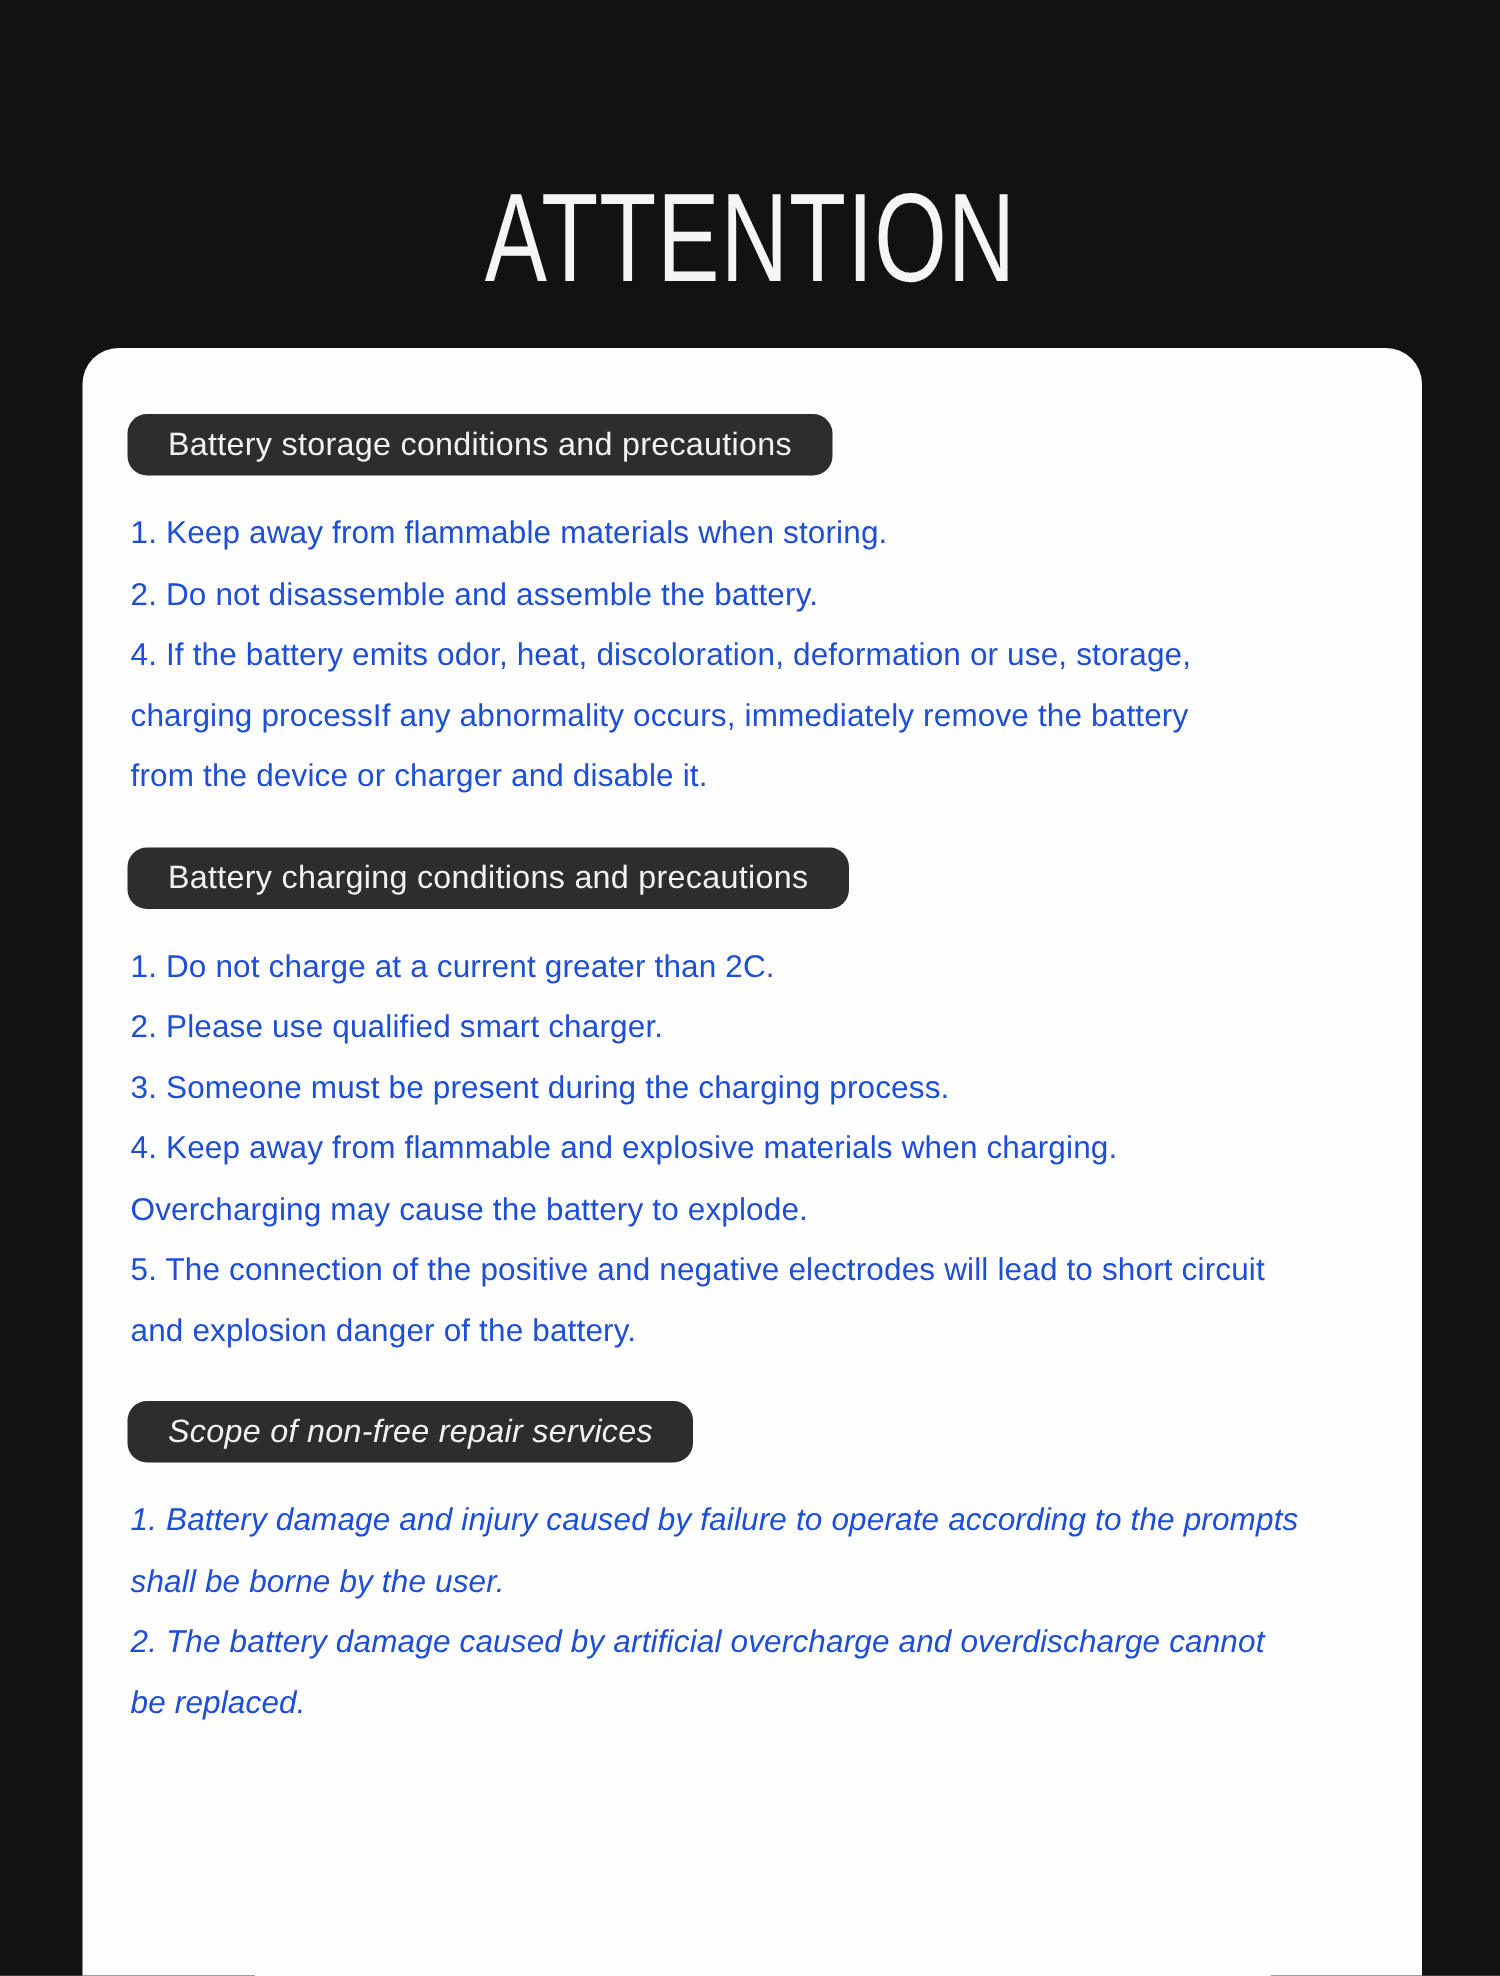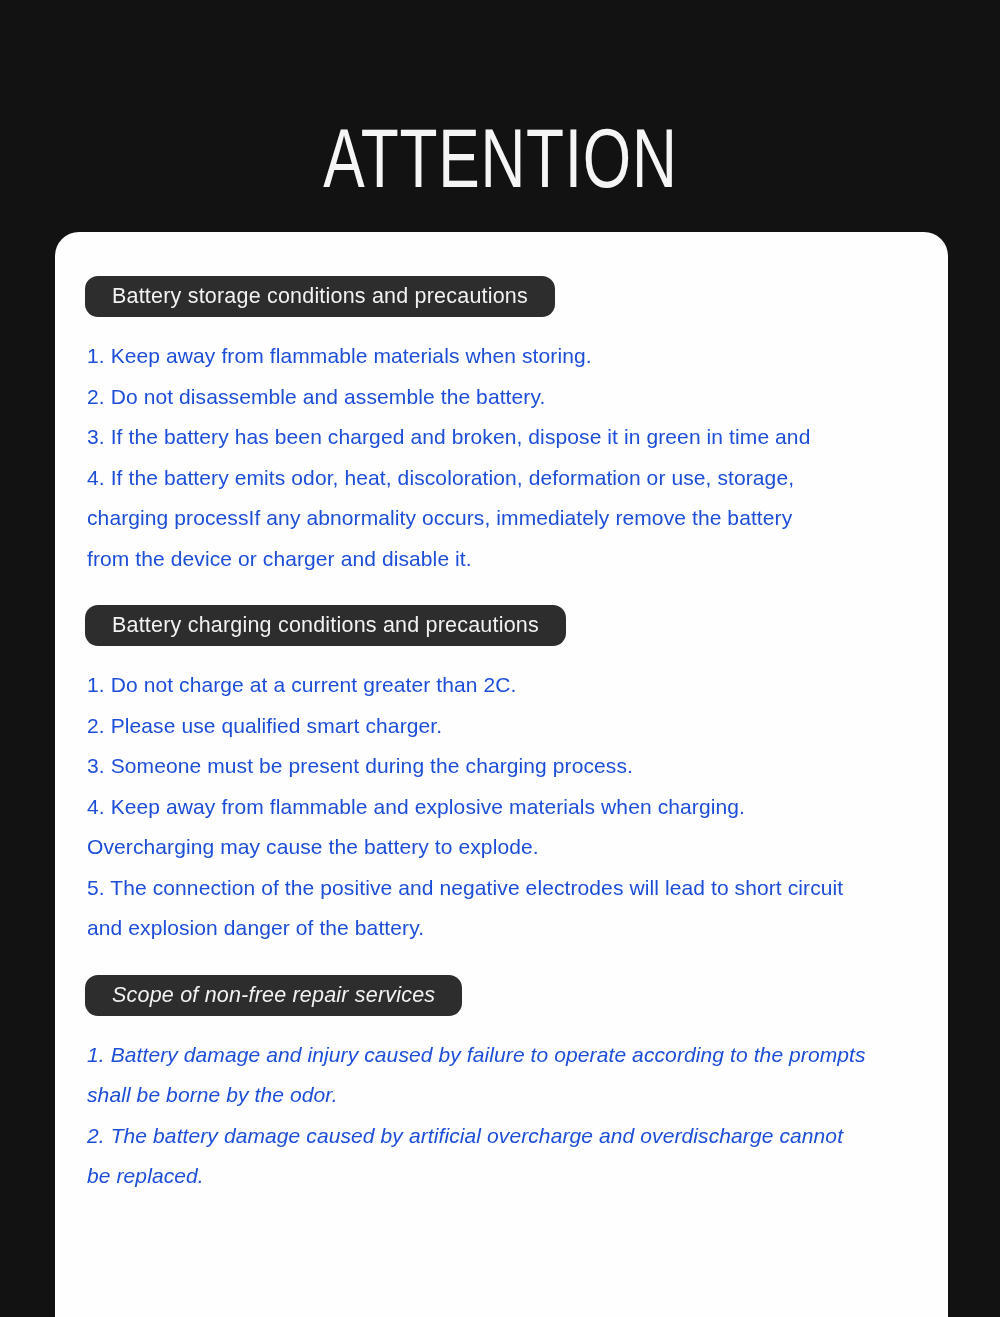--- a/index.html
+++ b/index.html
@@ -86,21 +86,20 @@
 
   <h1 class="title"><span>ATTENTION</span></h1>
 
   <div class="card">
 
     <div class="section">
       <div class="pill">Battery storage conditions and precautions</div>
       <div class="body-lines">
         <div class="line">1. Keep away from flammable materials when storing.</div>
         <div class="line">2. Do not disassemble and assemble the battery.</div>
-        <div class="line">3. If the battery has been charged and broken, dispose it in green in time and</div>
         <div class="line">4. If the battery emits odor, heat, discoloration, deformation or use, storage,</div>
         <div class="line">charging processIf any abnormality occurs, immediately remove the battery</div>
         <div class="line">from the device or charger and disable it.</div>
       </div>
     </div>
 
     <div class="section">
       <div class="pill">Battery charging conditions and precautions</div>
       <div class="body-lines">
         <div class="line">1. Do not charge at a current greater than 2C.</div>
@@ -110,20 +109,20 @@
         <div class="line">Overcharging may cause the battery to explode.</div>
         <div class="line">5. The connection of the positive and negative electrodes will lead to short circuit</div>
         <div class="line">and explosion danger of the battery.</div>
       </div>
     </div>
 
     <div class="section">
       <div class="pill">Scope of non-free repair services</div>
       <div class="body-lines">
         <div class="line">1. Battery damage and injury caused by failure to operate according to the prompts</div>
-        <div class="line">shall be borne by the odor.</div>
+        <div class="line">shall be borne by the user.</div>
         <div class="line">2. The battery damage caused by artificial overcharge and overdischarge cannot</div>
         <div class="line">be replaced.</div>
       </div>
     </div>
 
   </div>
 </div>
 
 </body></html>

